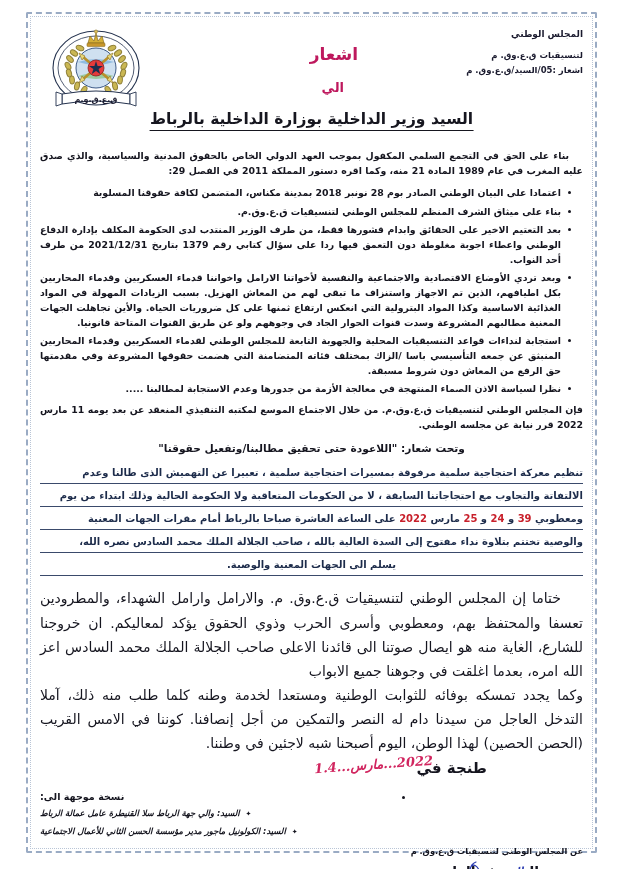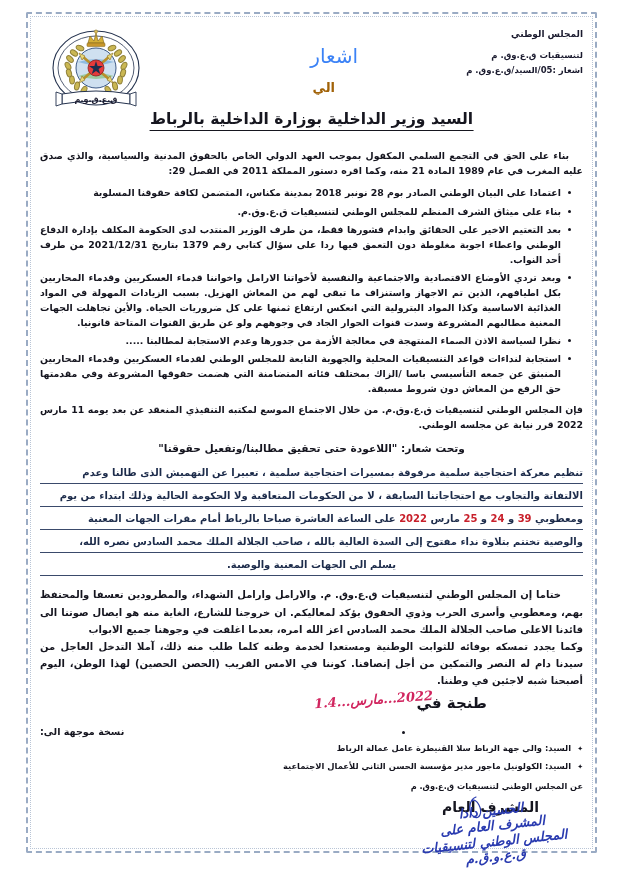--- a/index.html
+++ b/index.html
@@ -68,31 +68,31 @@
     top: 4px;
     left: 8px;
     width: 96px;
     height: 92px;
   }
 
   .notice-title {
     position: absolute;
     top: 22px;
     right: 225px;
-    font-size: 20px;
-    color: #3b82f6;
-    font-weight: 400;
+    font-size: 17px;
+    color: #be185d;
+    font-weight: 700;
     letter-spacing: 0.5px;
   }
   .to-label {
     position: absolute;
     top: 58px;
-    right: 248px;
+    right: 239px;
     font-size: 13px;
-    color: #a16207;
+    color: #be185d;
     font-weight: 700;
   }
   .recipient {
     text-align: right;
     font-size: 15.5px;
     font-weight: 700;
     color: #16161f;
     margin-top: 2px;
     padding-bottom: 2px;
     border-bottom: 1.4px solid #16161f;
@@ -166,23 +166,23 @@
   .underlined-block .ul-line.last {
     text-align: center;
     display: block;
   }
   .date-red {
     color: #c8202b;
     font-weight: 700;
   }
 
   .closing {
-    font-size: 10px;
+    font-size: 14px;
     line-height: 1.72;
-    font-weight: 700;
+    font-weight: 400;
     color: #15151f;
     text-align: justify;
     margin-bottom: 4px;
   }
   .closing .p1 { text-indent: 22px; }
 
   
   .hand-date {
     position: relative;
     height: 26px;
@@ -229,22 +229,23 @@
   }
   ul.copy-list {
     list-style: none;
     margin: 0;
     padding: 0;
     font-size: 8.4px;
     font-weight: 600;
   }
   ul.copy-list > li {
     position: relative;
-    text-align: right;
+    text-align: left;
     margin-bottom: 8px;
+    font-style: italic;
   }
   ul.copy-list > li .diamond {
     color: #15151f;
     font-size: 7px;
     margin-left: 6px;
   }
 
   
   .sign-area {
     position: relative;
@@ -374,22 +375,22 @@
 
     <div class="body-text">
 
       <div class="para">بناء على الحق في التجمع السلمي المكفول بموجب العهد الدولي الخاص بالحقوق المدنية والسياسية، والذي صدق عليه المغرب في عام 1989 المادة 21 منه، وكما اقره دستور المملكة 2011 في الفصل 29:</div>
 
       <ul class="bullets">
         <li>اعتمادا على البيان الوطني الصادر بوم 28 نونبر 2018 بمدينة مكناس، المتضمن لكافة حقوقنا المسلوبة</li>
         <li>بناء على ميثاق الشرف   المنظم للمجلس الوطني لتنسيقيات ق.ع.وق.م.</li>
         <li>بعد التعتيم الاخير على الحقائق وابدام قشورها فقط، من طرف الوزير المنتدب لدى الحكومة المكلف بإدارة الدفاع الوطني واعطاء اجوبة مغلوطة دون التعمق فيها ردا على سؤال كتابي رقم 1379 بتاريخ 2021/12/31 من طرف أحد النواب.</li>
         <li>وبعد تردي الأوضاع الاقتصادية والاجتماعية والنفسية لأخواتنا الارامل واخواننا قدماء العسكريين وقدماء المحاربين بكل اطيافهم، الذين تم الاجهاز واستنزاف ما تبقى لهم من المعاش الهزيل. بسبب الزيادات المهولة في المواد الغذائية الاساسية وكذا المواد البترولية التي انعكس ارتفاع ثمنها على كل ضروريات الحياة. والأين تجاهلت الجهات المعنية مطالبهم المشروعة وسدت قنوات الحوار الجاد في وجوههم ولو عن طريق القنوات المتاحة قانونيا.</li>
+        <li>استجابة لنداءات قواعد التنسيقيات المحلية والجهوية التابعة للمجلس الوطني لقدماء العسكريين وقدماء المحاربين المنبثق عن جمعه التأسيسي باسا /الزاك بمختلف فئاته المتضامنة التي هضمت حقوقها المشروعة وفي مقدمتها حق الرفع من المعاش دون شروط مسبقة.</li>
         <li>نظرا لسياسة الاذن الصماء المنتهجة في معالجة الأزمة من جدورها وعدم الاستجابة لمطالبنا .....</li>
-        <li>استجابة لنداءات قواعد التنسيقيات المحلية والجهوية التابعة للمجلس الوطني لقدماء العسكريين وقدماء المحاربين المنبثق عن جمعه التأسيسي باسا /الزاك بمختلف فئاته المتضامنة التي هضمت حقوقها المشروعة وفي مقدمتها حق الرفع من المعاش دون شروط مسبقة.</li>
       </ul>
 
       <div class="conclude">فإن المجلس الوطني لتنسيقيات ق.ع.وق.م. من خلال الاجتماع الموسع لمكتبه التنفيذي المنعقد عن بعد يومه 11 مارس 2022 قرر نيابة عن مجلسه الوطني.</div>
     </div>
 
     <div class="slogan">وتحت شعار: "اللاعودة حتى تحقيق مطالبنا/وتفعيل حقوقنا"</div>
 
     <div class="underlined-block">
       <span class="ul-line">تنظيم  معركة احتجاجية سلمية مرفوقة بمسيرات احتجاجية  سلمية ، تعبيرا عن التهميش الذى طالنا وعدم</span>
       <span class="ul-line">الالتفاتة والتجاوب مع احتجاجاتنا السابقة ، لا من الحكومات المتعاقبة ولا الحكومة الحالية وذلك ابتداء من يوم</span>

